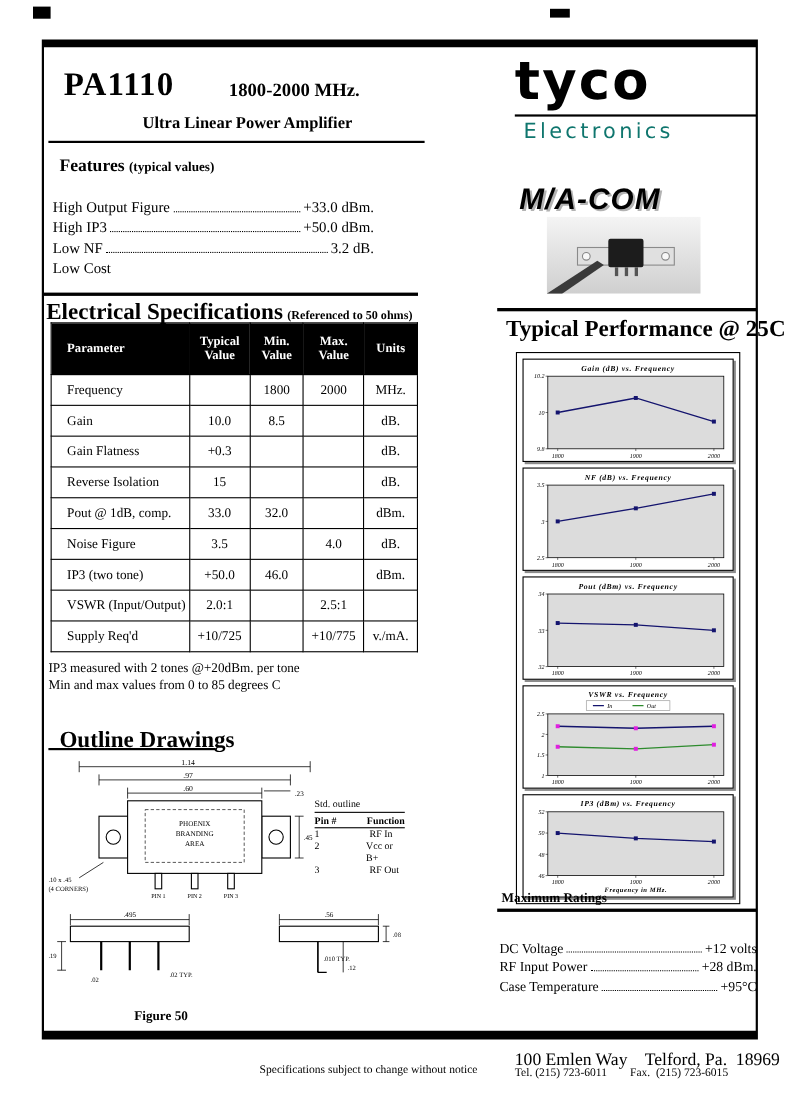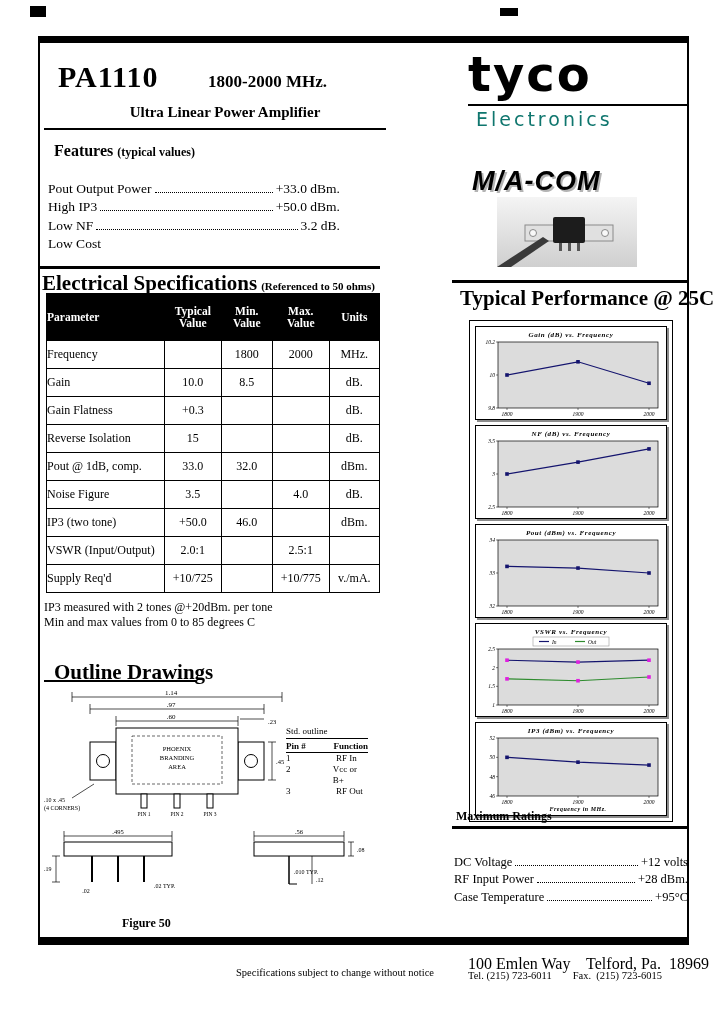--- a/index.html
+++ b/index.html
@@ -24,21 +24,21 @@
   .features-list{left:48px;top:178px;width:292px;font-size:13.5px;}
   .features-list .leader-row{height:18.5px;}
   .ratings-list{left:454px;top:852px;width:234px;font-size:12.5px;}
   .ratings-list .leader-row{height:17.5px;}
   
   table.spec{position:absolute;left:46px;top:293px;width:334px;border-collapse:collapse;
              font-family:"Liberation Serif",serif;}
   table.spec th{background:#000;color:#fff;font-size:11.5px;font-weight:bold;height:44px;
                 border:1px solid #000;padding:1px 2px;}
   table.spec td{border:1px solid #000;font-size:12px;height:27px;text-align:center;padding:0 2px;}
-  table.spec th:first-child,table.spec td:first-child{text-align:left;padding-left:0;}
+  table.spec th:first-child,table.spec td:first-child{text-align:left;padding-left:14px;}
   table.spec th:nth-child(1),table.spec td:nth-child(1){width:124px;}
   table.spec th:nth-child(2),table.spec td:nth-child(2){width:54px;}
   table.spec th:nth-child(3),table.spec td:nth-child(3){width:50px;}
   table.spec th:nth-child(4),table.spec td:nth-child(4){width:54px;}
   table.spec th:nth-child(5),table.spec td:nth-child(5){width:48px;}
   .spec-notes{left:44px;top:600px;font-size:12px;line-height:15px;}
   
   .tyco{left:468px;top:46px;width:220px;font-family:"DejaVu Sans",sans-serif;font-weight:bold;
         font-size:48px;letter-spacing:2px;border-bottom:2px solid #000;padding-bottom:2px;}
   .electronics{left:476px;top:108px;font-family:"DejaVu Sans",sans-serif;font-size:19px;
@@ -75,21 +75,21 @@
   <div class="abs freq-range">1800-2000 MHz.</div>
   <div class="abs subtitle">Ultra Linear Power Amplifier</div>
   <div class="rule" style="left:44px;top:128px;width:342px;height:2px;"></div>
 
   <div class="abs" style="left:54px;top:142px;">
     <span class="sec-title" style="font-size:16px;">Features</span>
     <span class="sec-note" style="font-size:12px;">(typical values)</span>
   </div>
   <div class="abs features-list">
       <div class="leader-row">
-        <span class="lbl">Pout Output Power</span>
+        <span class="lbl">High Output Figure</span>
         <span class="dots"></span>
         <span class="val">+33.0 dBm.</span>
       </div>
       <div class="leader-row">
         <span class="lbl">High IP3</span>
         <span class="dots"></span>
         <span class="val">+50.0 dBm.</span>
       </div>
       <div class="leader-row">
         <span class="lbl">Low NF</span>

